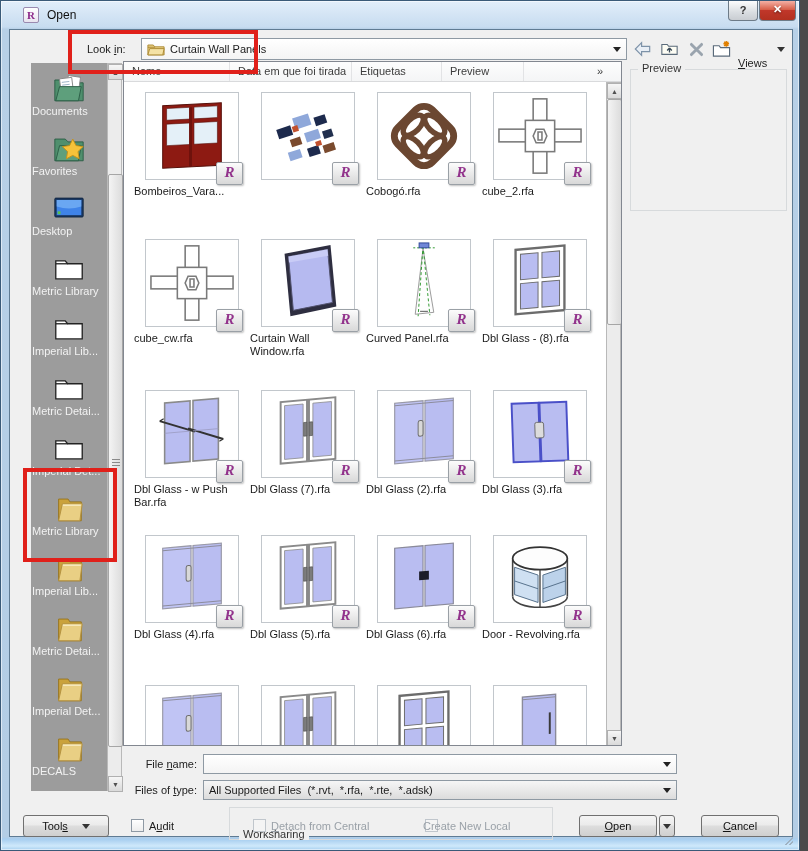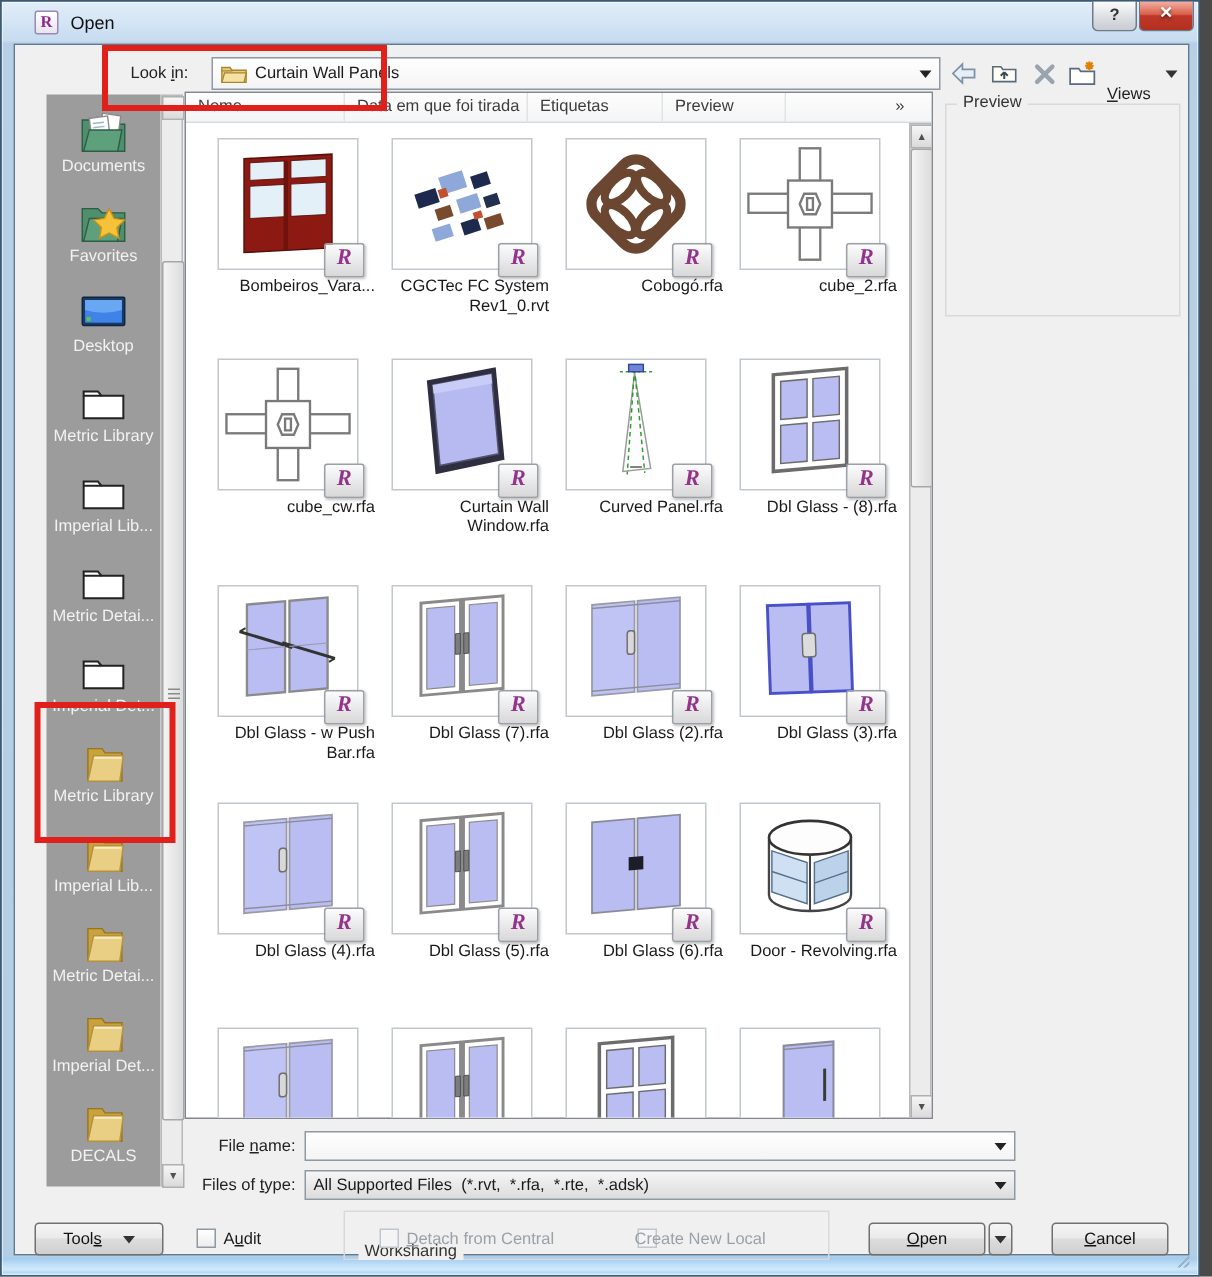--- a/index.html
+++ b/index.html
@@ -40,21 +40,21 @@
   .tb-ico{width:22px;height:20px;display:flex;align-items:center;justify-content:center}
   .views-lbl{font-size:11px;color:#222}
   .dd-arrow{width:0;height:0;border-left:4px solid transparent;border-right:4px solid transparent;border-top:5px solid #333}
 
   
   .groupbox{border:1px solid #d7dadc;box-sizing:border-box}
   .group-label{background:#f0f0f0;padding:0 4px;color:#333}
 
   
   .sidebar{left:30px;top:62px;width:76px;height:728px;background:#9c9c9c;overflow:hidden}
-  .sb-item{position:absolute;left:0;width:76px;height:58px;text-align:center;cursor:pointer}
+  .sb-item{position:absolute;left:0;width:76px;height:58px;text-align:left;cursor:pointer}
   .sb-item svg{display:block;margin:2px auto 1px auto}
   .sb-label{color:#f2f2f2;font-size:11px;white-space:nowrap;overflow:hidden;text-overflow:ellipsis;padding:0 1px}
   
   .sb-track{background:#ececec;border:1px solid #b9b9b9;box-sizing:border-box}
   .sb-btn{background:linear-gradient(#f6f6f6,#dadada);border:1px solid #b0b0b0;box-sizing:border-box;
           display:flex;align-items:center;justify-content:center;font-size:7px;color:#505050}
   .sb-thumb{background:linear-gradient(90deg,#f4f4f4,#dcdcdc);border:1px solid #a6a6a6;border-radius:2px;box-sizing:border-box}
   .grip{position:absolute;left:3px;width:8px;height:1px;background:#8a8a8a}
 
   
@@ -66,21 +66,21 @@
          white-space:nowrap;overflow:hidden}
   .hmore{margin-left:auto;padding:3px 18px 0 0;color:#3c3c3c}
   .cell{position:absolute;width:116px;cursor:pointer}
   .tbox{position:relative;width:94px;height:88px;margin-left:11px;background:#fff;
         border:1px solid #c2c7cc;box-sizing:border-box}
   .tbox svg{position:absolute;left:0;top:0;width:100%;height:100%}
   .badge{position:absolute;right:-5px;bottom:-6px;width:25px;height:21px;border:1px solid #9aa0a6;
          background:linear-gradient(#fcfcfc,#d8d8d8);border-radius:2px;text-align:center;line-height:19px;
          font-family:"Liberation Serif",serif;font-weight:bold;font-style:italic;font-size:15px;color:#92338c;
          box-shadow:1px 1px 2px rgba(0,0,0,.25)}
-  .fname{margin-top:5px;text-align:right;line-height:13px;color:#1a1a1a}
+  .fname{margin-top:5px;text-align:left;line-height:13px;color:#1a1a1a}
 
   
   .btn{background:linear-gradient(#f4f4f4,#ebebeb 45%,#dddddd 50%,#cfcfcf);border:1px solid #707070;
        border-radius:3px;box-sizing:border-box;display:flex;align-items:center;justify-content:center;
        font-size:11px;color:#111;cursor:pointer}
   .cb{width:13px;height:13px;border:1px solid #8e99a4;background:linear-gradient(#fff,#ededed);box-sizing:border-box}
   .cb.dis{border-color:#c0c6cc;background:#f4f4f4}
   .dis-label{color:#9aa1a8}
   .grip-dots{position:absolute;right:6px;bottom:5px;width:8px;height:8px;
              background:linear-gradient(135deg,transparent 50%,#9fb2c2 50%,#9fb2c2 60%,transparent 60%,transparent 75%,#9fb2c2 75%,#9fb2c2 85%,transparent 85%)}
@@ -417,21 +417,20 @@
       </div>
       <div class="fname">Bombeiros_Vara...</div>
     </div>
     <div class="cell" style="left:126px;top:30px">
       <div class="tbox">
         <svg viewBox="0 0 94 88">
             <use href="#t-system" xlink:href="#t-system"></use>
           </svg>
         <div class="badge">R</div>
       </div>
-      <div class="fname">CGCTec FC System Rev1_0.rvt</div>
     </div>
     <div class="cell" style="left:242px;top:30px">
       <div class="tbox">
         <svg viewBox="0 0 94 88">
             <use href="#t-cobogo" xlink:href="#t-cobogo"></use>
           </svg>
         <div class="badge">R</div>
       </div>
       <div class="fname">Cobogó.rfa</div>
     </div>

